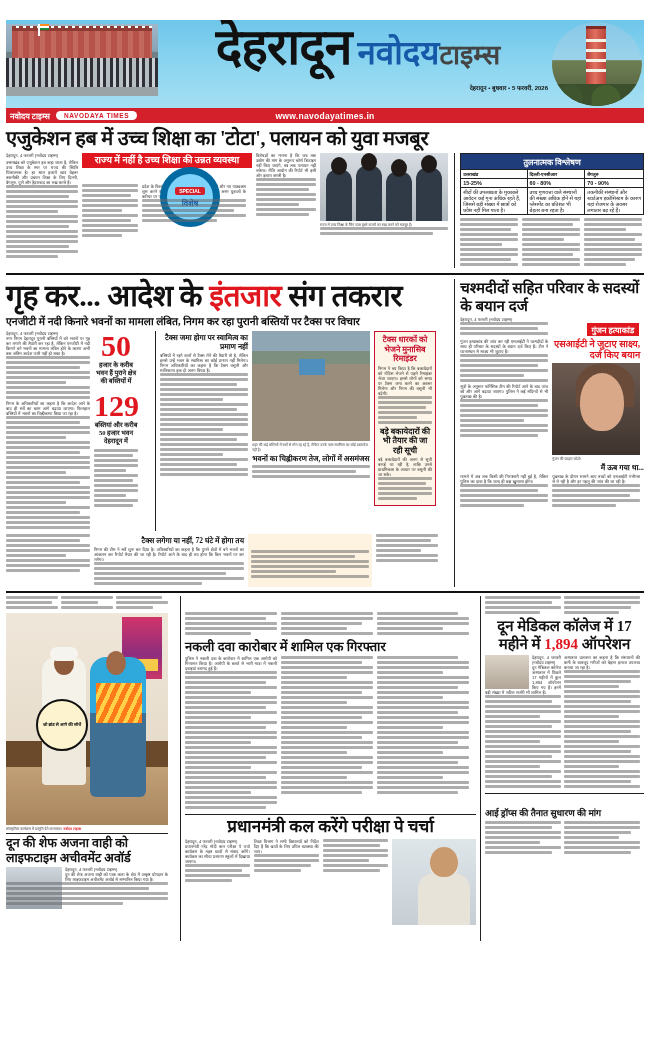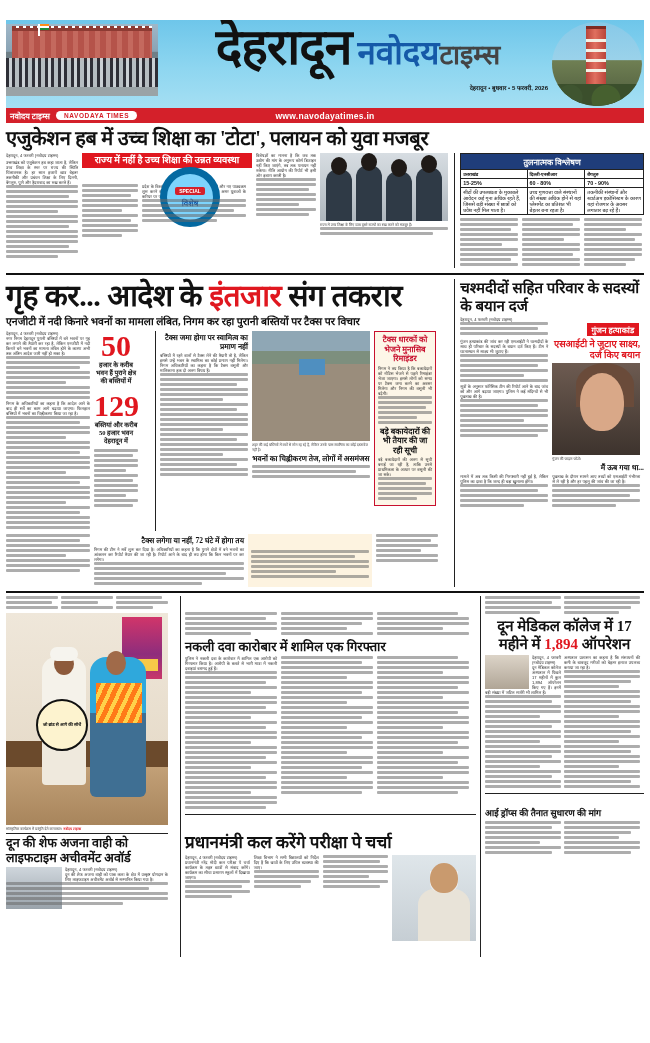--- a/index.html
+++ b/index.html
@@ -703,21 +703,21 @@
             <span class="fillline m"></span>
             <span class="fillline l"></span>
             <span class="fillline l"></span>
             <span class="fillline s"></span>
           <span class="fillline l"></span>
             <span class="fillline l"></span>
             <span class="fillline m"></span>
         </div>
       </div>
       <div class="rule" style="margin-top:3px"></div>
-      <h1 class="hl" style="font-size:17px;line-height:20px;margin-top:18px;">प्रधानमंत्री कल करेंगे परीक्षा पे चर्चा</h1>
+      <h1 class="hl" style="font-size:17px;line-height:20px;margin-top:2px;text-align:center">प्रधानमंत्री कल करेंगे परीक्षा पे चर्चा</h1>
       <div style="display:flex;gap:4px;margin-top:2px">
         <div style="width:66px">
           <div class="body-txt">देहरादून, 4 फरवरी (नवोदय टाइम्स)</div>
           <div class="body-txt">प्रधानमंत्री नरेंद्र मोदी कल परीक्षा पे चर्चा कार्यक्रम के तहत छात्रों से संवाद करेंगे। कार्यक्रम का सीधा प्रसारण स्कूलों में दिखाया जाएगा।</div>
           <span class="fillline l"></span>
             <span class="fillline m"></span>
             <span class="fillline l"></span>
             <span class="fillline s"></span>
         </div>
         <div style="width:66px">

